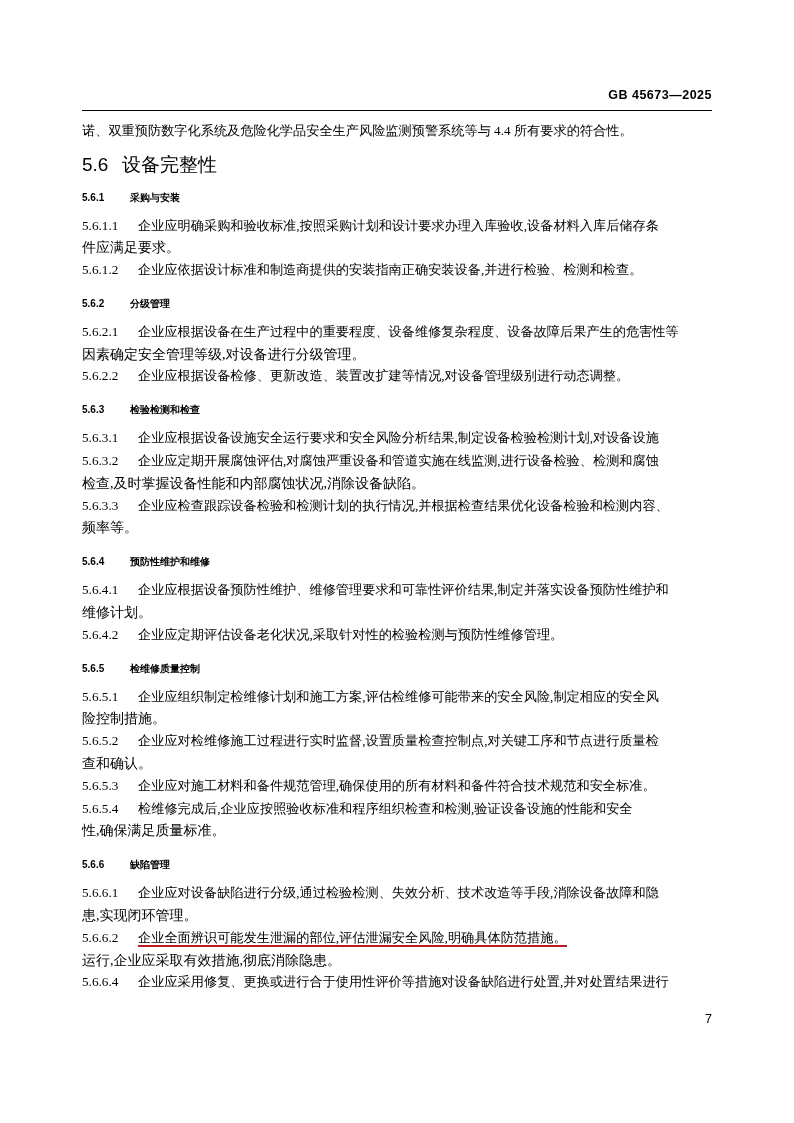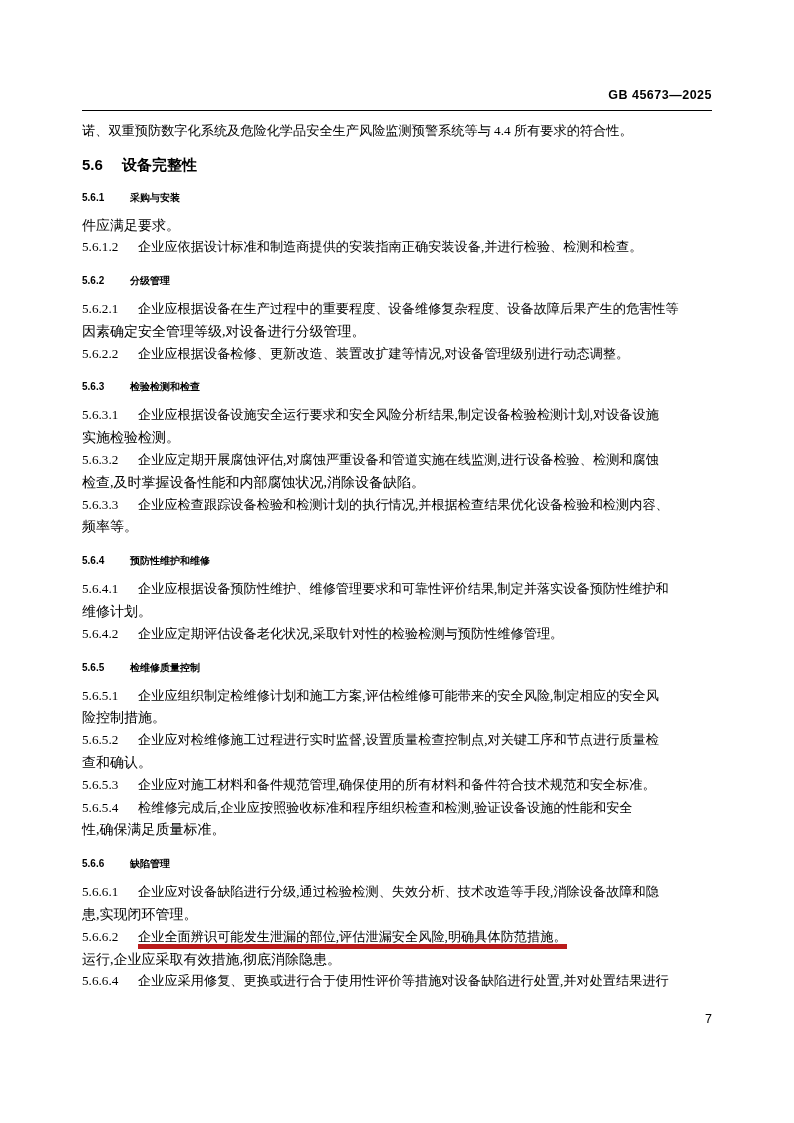--- a/index.html
+++ b/index.html
@@ -55,22 +55,22 @@
   }
   .body-text {
     font-size: 13.2px;
     line-height: 21.5px;
     text-align: justify;
     margin-bottom: 1px;
     text-indent: 0;
   }
   .h2 {
     font-family: "Liberation Sans", sans-serif;
-    font-weight: bold;
-    font-size: 15px;
+    font-weight: normal;
+    font-size: 19px;
     line-height: 20px;
     margin-top: 13px;
     margin-bottom: 0;
   }
   .h2 .num {
     display: inline-block;
     min-width: 40px;
   }
   .h3 {
     font-family: "Liberation Sans", sans-serif;
@@ -100,21 +100,21 @@
     text-align: justify;
   }
   .page-number {
     position: absolute;
     right: 82px;
     top: 1012px;
     font-family: "Liberation Sans", sans-serif;
     font-size: 12.5px;
   }
   .spell-underline {
-    border-bottom: 5px solid #b91c1c;
+    border-bottom: 2px solid #b91c1c;
   }
   .block {
     margin-bottom: 0px;
   }
 </style>
 </head>
 <body>
 
 <div class="page">
 
@@ -128,20 +128,21 @@
     <p class="body-text">诺、双重预防数字化系统及危险化学品安全生产风险监测预警系统等与 4.4 所有要求的符合性。</p>
 
     <div class="h2">
       <span class="num">5.6</span><span>设备完整性</span>
     </div>
 
     <div class="h3">
       <span class="num">5.6.1</span><span>采购与安装</span>
     </div>
     <div class="block">
+      <p class="para"><span class="num">5.6.1.1</span><span>企业应明确采购和验收标准,按照采购计划和设计要求办理入库验收,设备材料入库后储存条</span></p>
       <p class="indent-cont">件应满足要求。</p>
     </div>
     <div class="block">
       <p class="para"><span class="num">5.6.1.2</span><span>企业应依据设计标准和制造商提供的安装指南正确安装设备,并进行检验、检测和检查。</span></p>
     </div>
 
     <div class="h3">
       <span class="num">5.6.2</span><span>分级管理</span>
     </div>
     <div class="block">
@@ -150,21 +151,20 @@
     </div>
     <div class="block">
       <p class="para"><span class="num">5.6.2.2</span><span>企业应根据设备检修、更新改造、装置改扩建等情况,对设备管理级别进行动态调整。</span></p>
     </div>
 
     <div class="h3">
       <span class="num">5.6.3</span><span>检验检测和检查</span>
     </div>
     <div class="block">
       <p class="para"><span class="num">5.6.3.1</span><span>企业应根据设备设施安全运行要求和安全风险分析结果,制定设备检验检测计划,对设备设施</span></p>
-      <p class="indent-cont">实施检验检测。</p>
     </div>
     <div class="block">
       <p class="para"><span class="num">5.6.3.2</span><span>企业应定期开展腐蚀评估,对腐蚀严重设备和管道实施在线监测,进行设备检验、检测和腐蚀</span></p>
       <p class="indent-cont">检查,及时掌握设备性能和内部腐蚀状况,消除设备缺陷。</p>
     </div>
     <div class="block">
       <p class="para"><span class="num">5.6.3.3</span><span>企业应检查跟踪设备检验和检测计划的执行情况,并根据检查结果优化设备检验和检测内容、</span></p>
       <p class="indent-cont">频率等。</p>
     </div>
 

